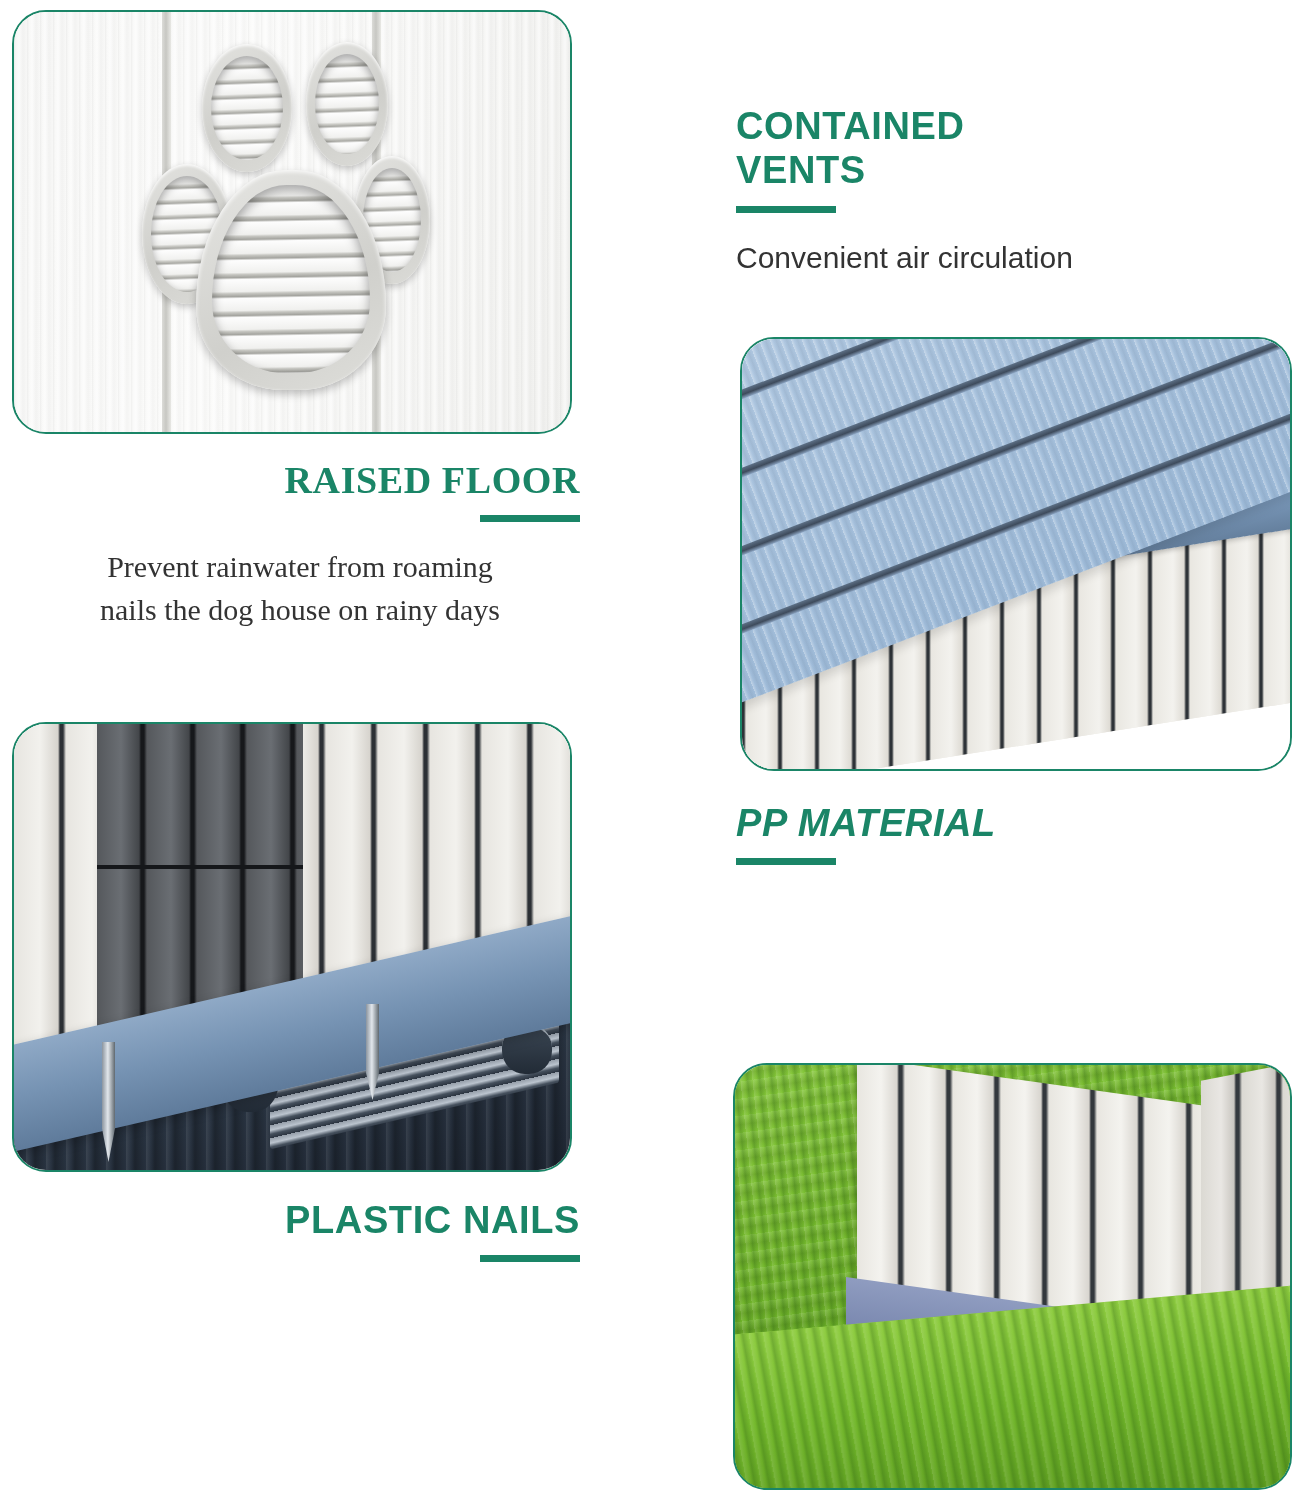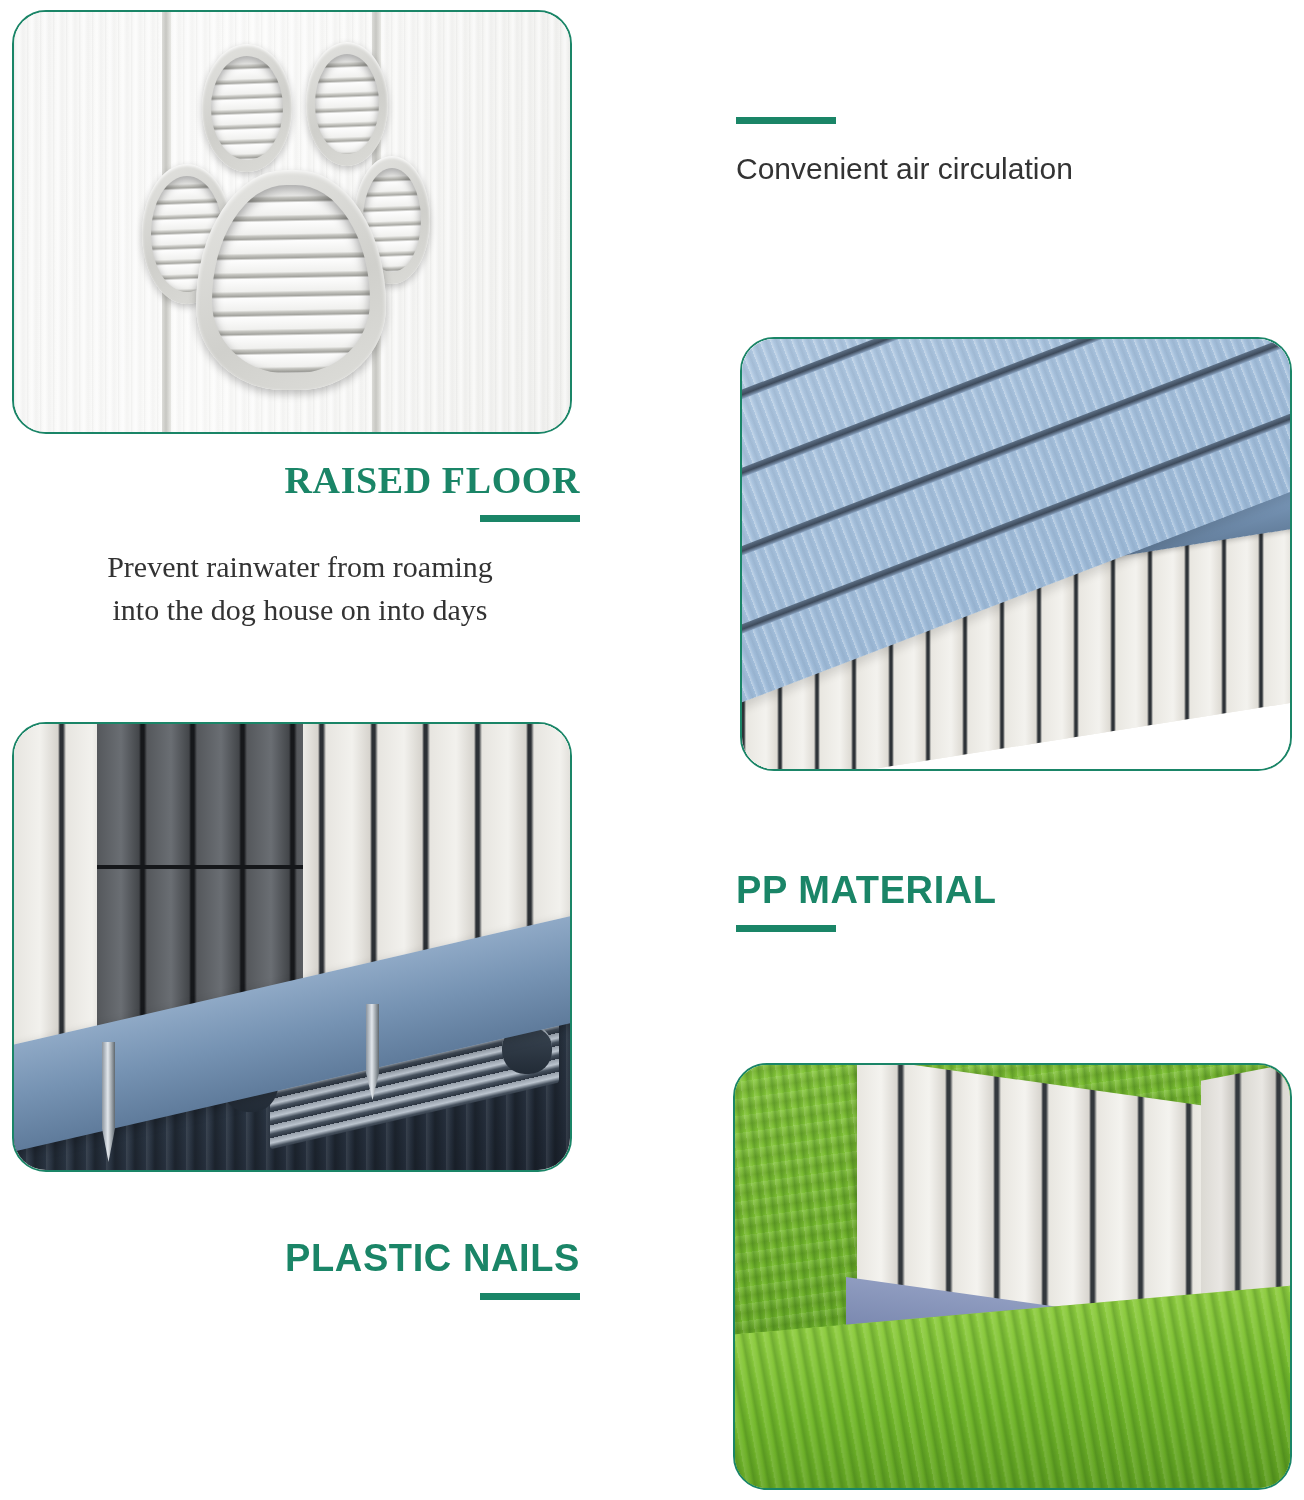--- a/index.html
+++ b/index.html
@@ -283,29 +283,31 @@
         </div>
 
         <div class="pad" style="left:182px; top:158px; width:190px; height:220px;">
           <div class="pad-in"></div>
         </div>
       </div>
     </div>
   </div>
 
   <div class="tblock" style="left:736px; top:104px; width:556px;">
+    <div class="heading">CONTAINED
+VENTS</div>
     <div class="divider"></div>
     <div class="body">Convenient air circulation</div>
   </div>
 
   <div class="tblock align-right" style="left:20px; top:458px; width:560px;font-family:Liberation Serif, serif;">
     <div class="heading">RAISED FLOOR</div>
     <div class="divider"></div>
     <div class="body align-center-body">Prevent rainwater from roaming
-into the dog house on into days</div>
+nails the dog house on rainy days</div>
   </div>
 
   <div class="panel" style="left:740px; top:337px; width:552px; height:434px;">
     <div class="art roof-scene">
       <div class="roof-wall"></div>
       <div class="roof-fascia"></div>
       <div class="roof-top">
         <div class="roof-grain"></div>
         <div class="roof-groove" style="top:20%;"></div>
         <div class="roof-groove" style="top:36%;"></div>
@@ -329,26 +331,26 @@
       <div class="cup" style="left:272px; top:296px; width:52px; height:52px;"></div>
       <div class="cup" style="left:488px; top:300px; width:50px; height:50px;"></div>
 
       <div class="nail-beam"></div>
 
       <div class="spike" style="left:88px; top:318px; height:120px;"></div>
       <div class="spike" style="left:352px; top:280px; height:96px;"></div>
     </div>
   </div>
 
-  <div class="tblock" style="left:736px; top:868px; width:556px;">
+  <div class="tblock" style="left:736px; top:801px; width:556px;font-style:italic;">
     <div class="heading">PP MATERIAL</div>
     <div class="divider"></div>
   </div>
 
-  <div class="tblock align-right" style="left:20px; top:1236px; width:560px;">
+  <div class="tblock align-right" style="left:20px; top:1198px; width:560px;">
     <div class="heading">PLASTIC NAILS</div>
     <div class="divider"></div>
   </div>
 
   <div class="panel" style="left:733px; top:1063px; width:559px; height:427px;">
     <div class="art grass-scene">
       <div class="grass-tex"></div>
       <div class="house-wall"></div>
       <div class="house-wall-side"></div>
       <div class="house-base"></div>

